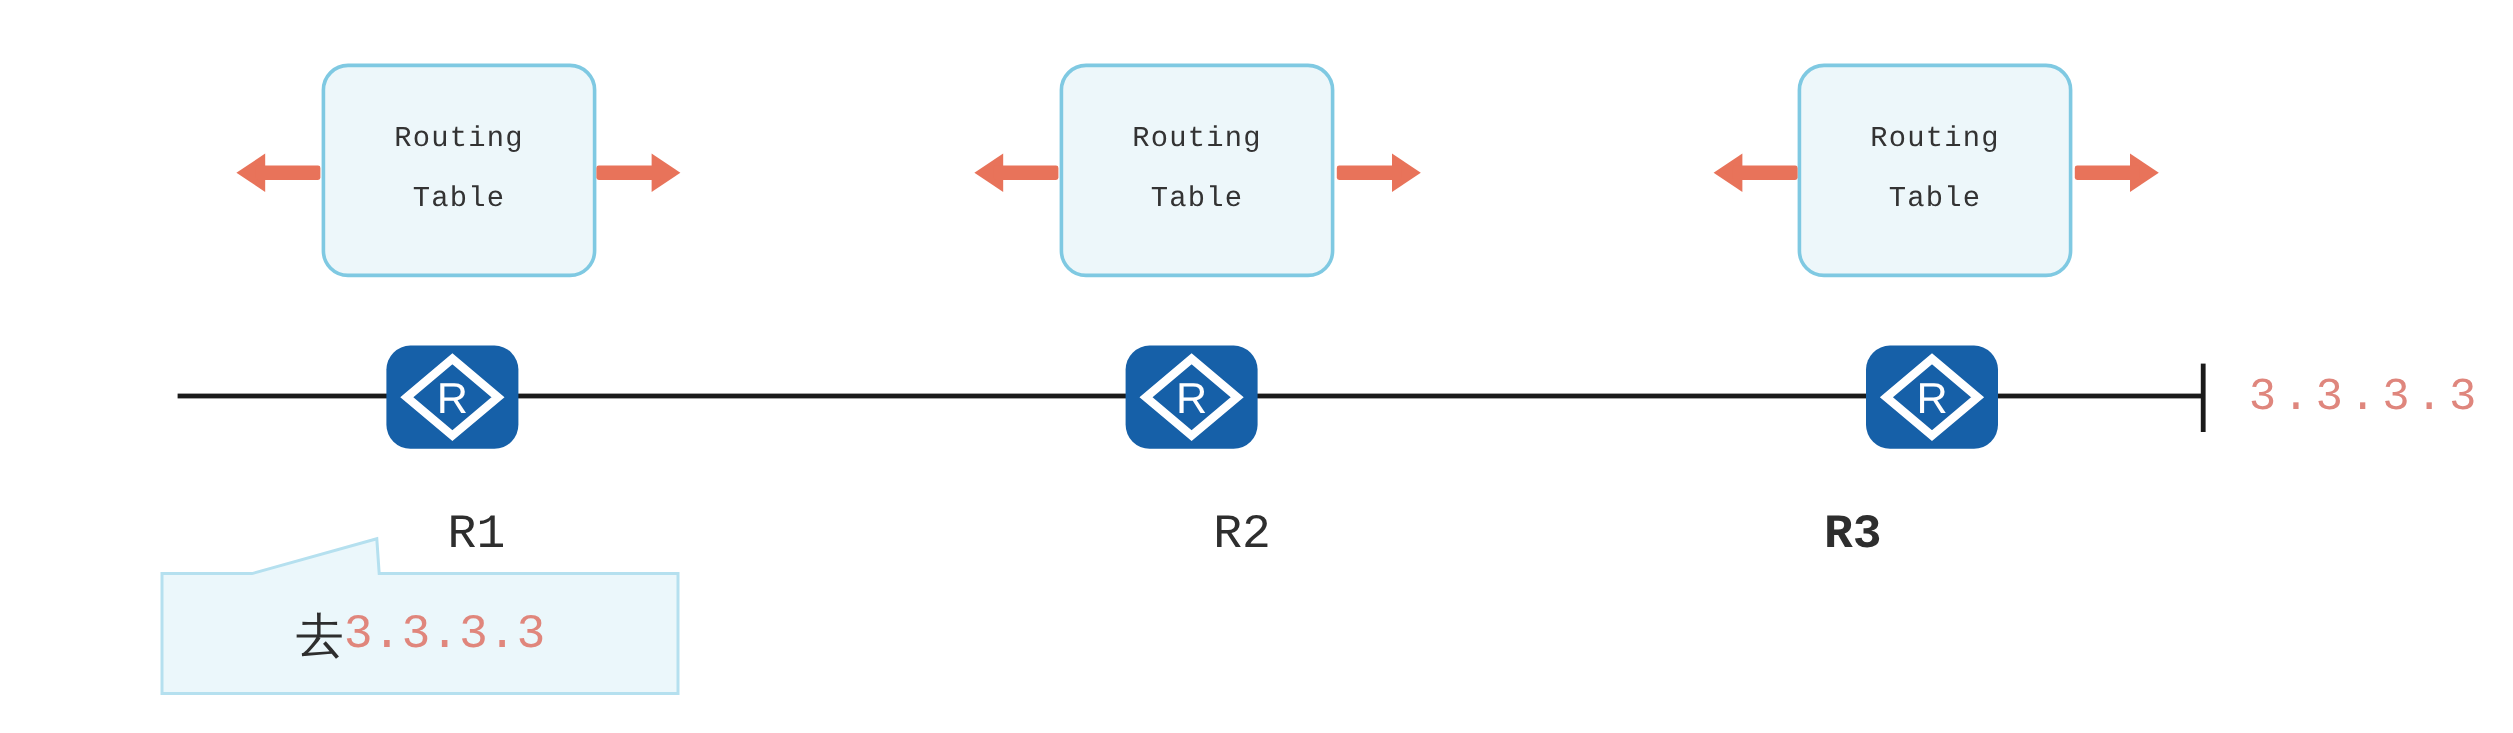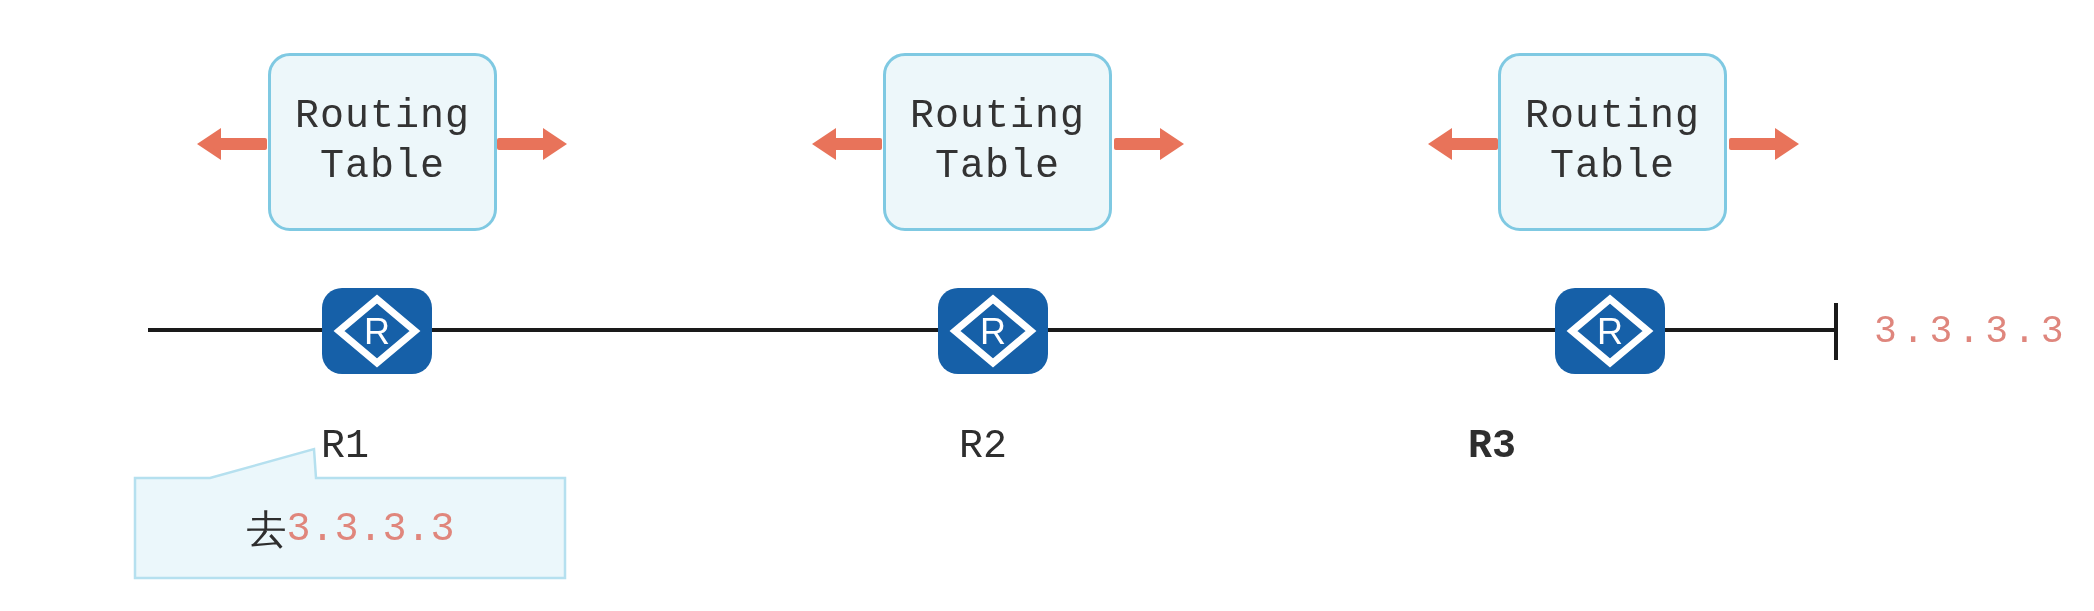--- a/index.html
+++ b/index.html
@@ -24,21 +24,21 @@
     height: 178px;
     box-sizing: border-box;
     background: #edf7fa;
     border: 3px solid #7fc9e2;
     border-radius: 22px;
     display: flex;
     flex-direction: column;
     align-items: center;
     justify-content: center;
     color: #333333;
-    font-size: 40px;
+    font-size: 24px;
     line-height: 50px;
     letter-spacing: 1px;
   }
   .rtbox-1 { left: 268px; }
   .rtbox-2 { left: 883px; }
   .rtbox-3 { left: 1498px; }
 
   
   .arrow {
     position: absolute;
@@ -100,21 +100,21 @@
   }
   .router-1 { left: 321px; }
   .router-2 { left: 937px; }
   .router-3 { left: 1554px; }
 
   
   .rlabel {
     position: absolute;
     top: 424px;
     width: 100px;
-    text-align: left;
+    text-align: right;
     font-size: 40px;
     color: #2e2e2e;
   }
   .rlabel-1 { left: 321px; }
   .rlabel-2 { left: 959px; }
   .rlabel-3 { left: 1468px; font-weight: bold; }
 
   
   .dest-label {
     position: absolute;

